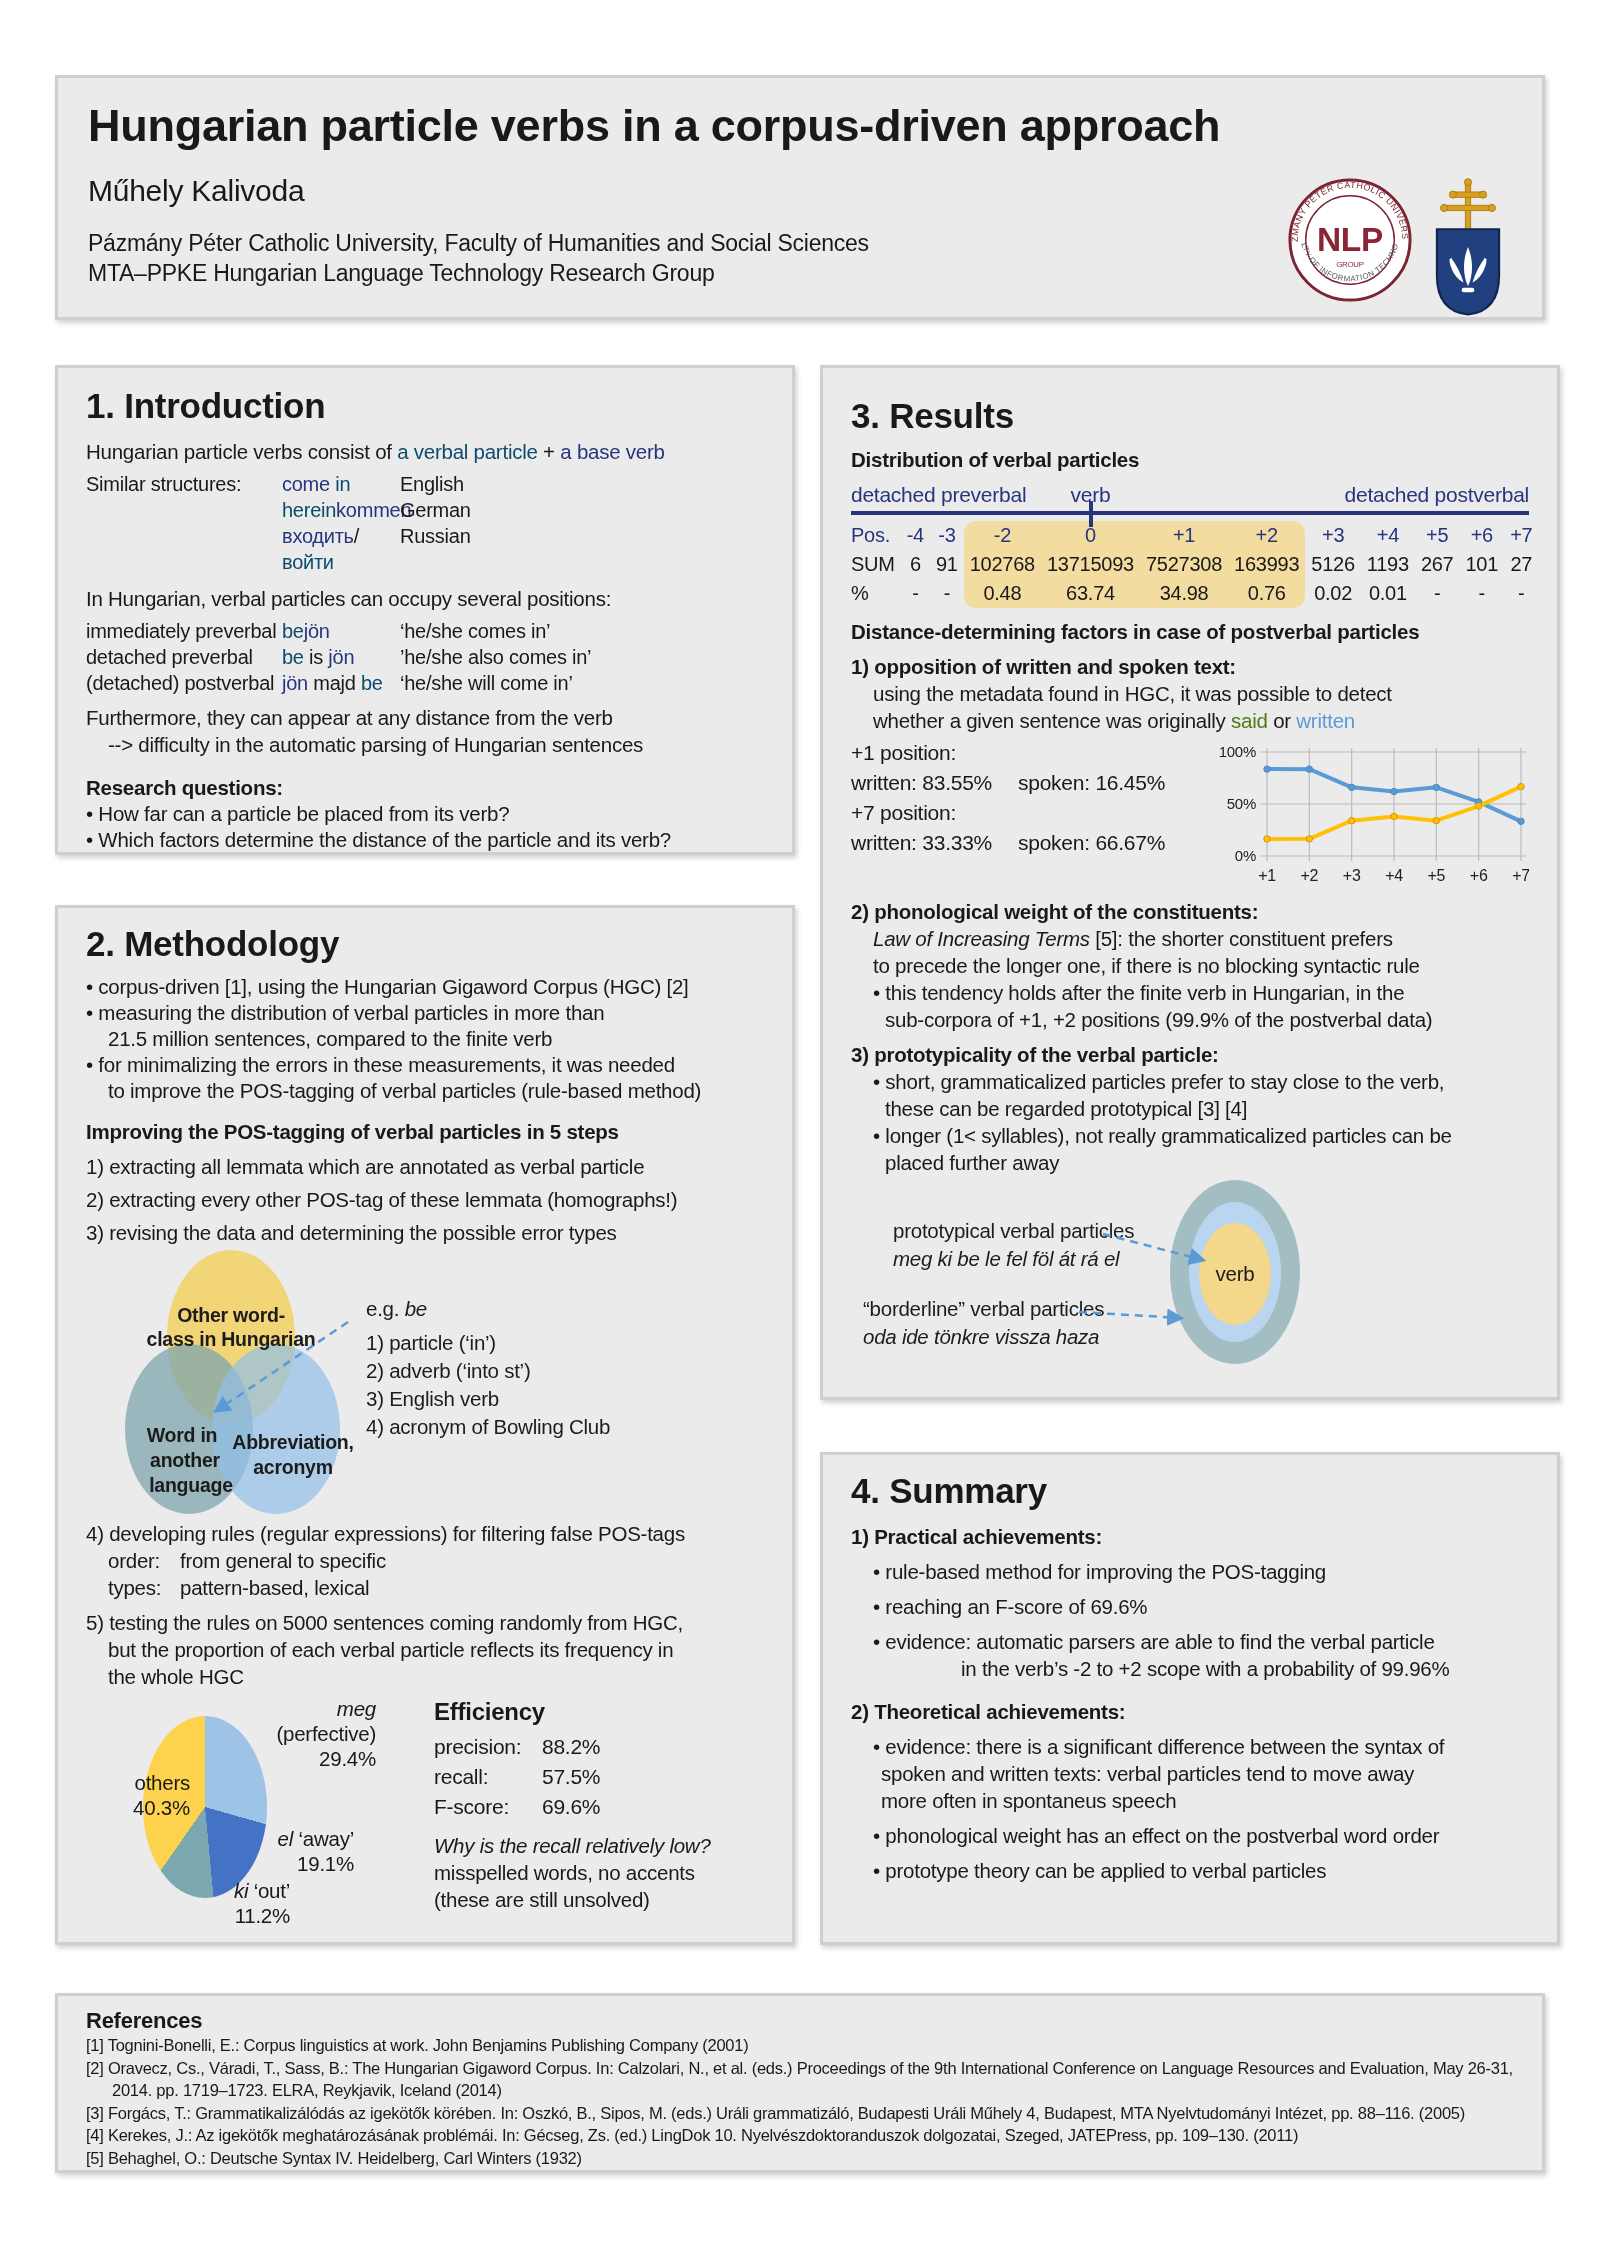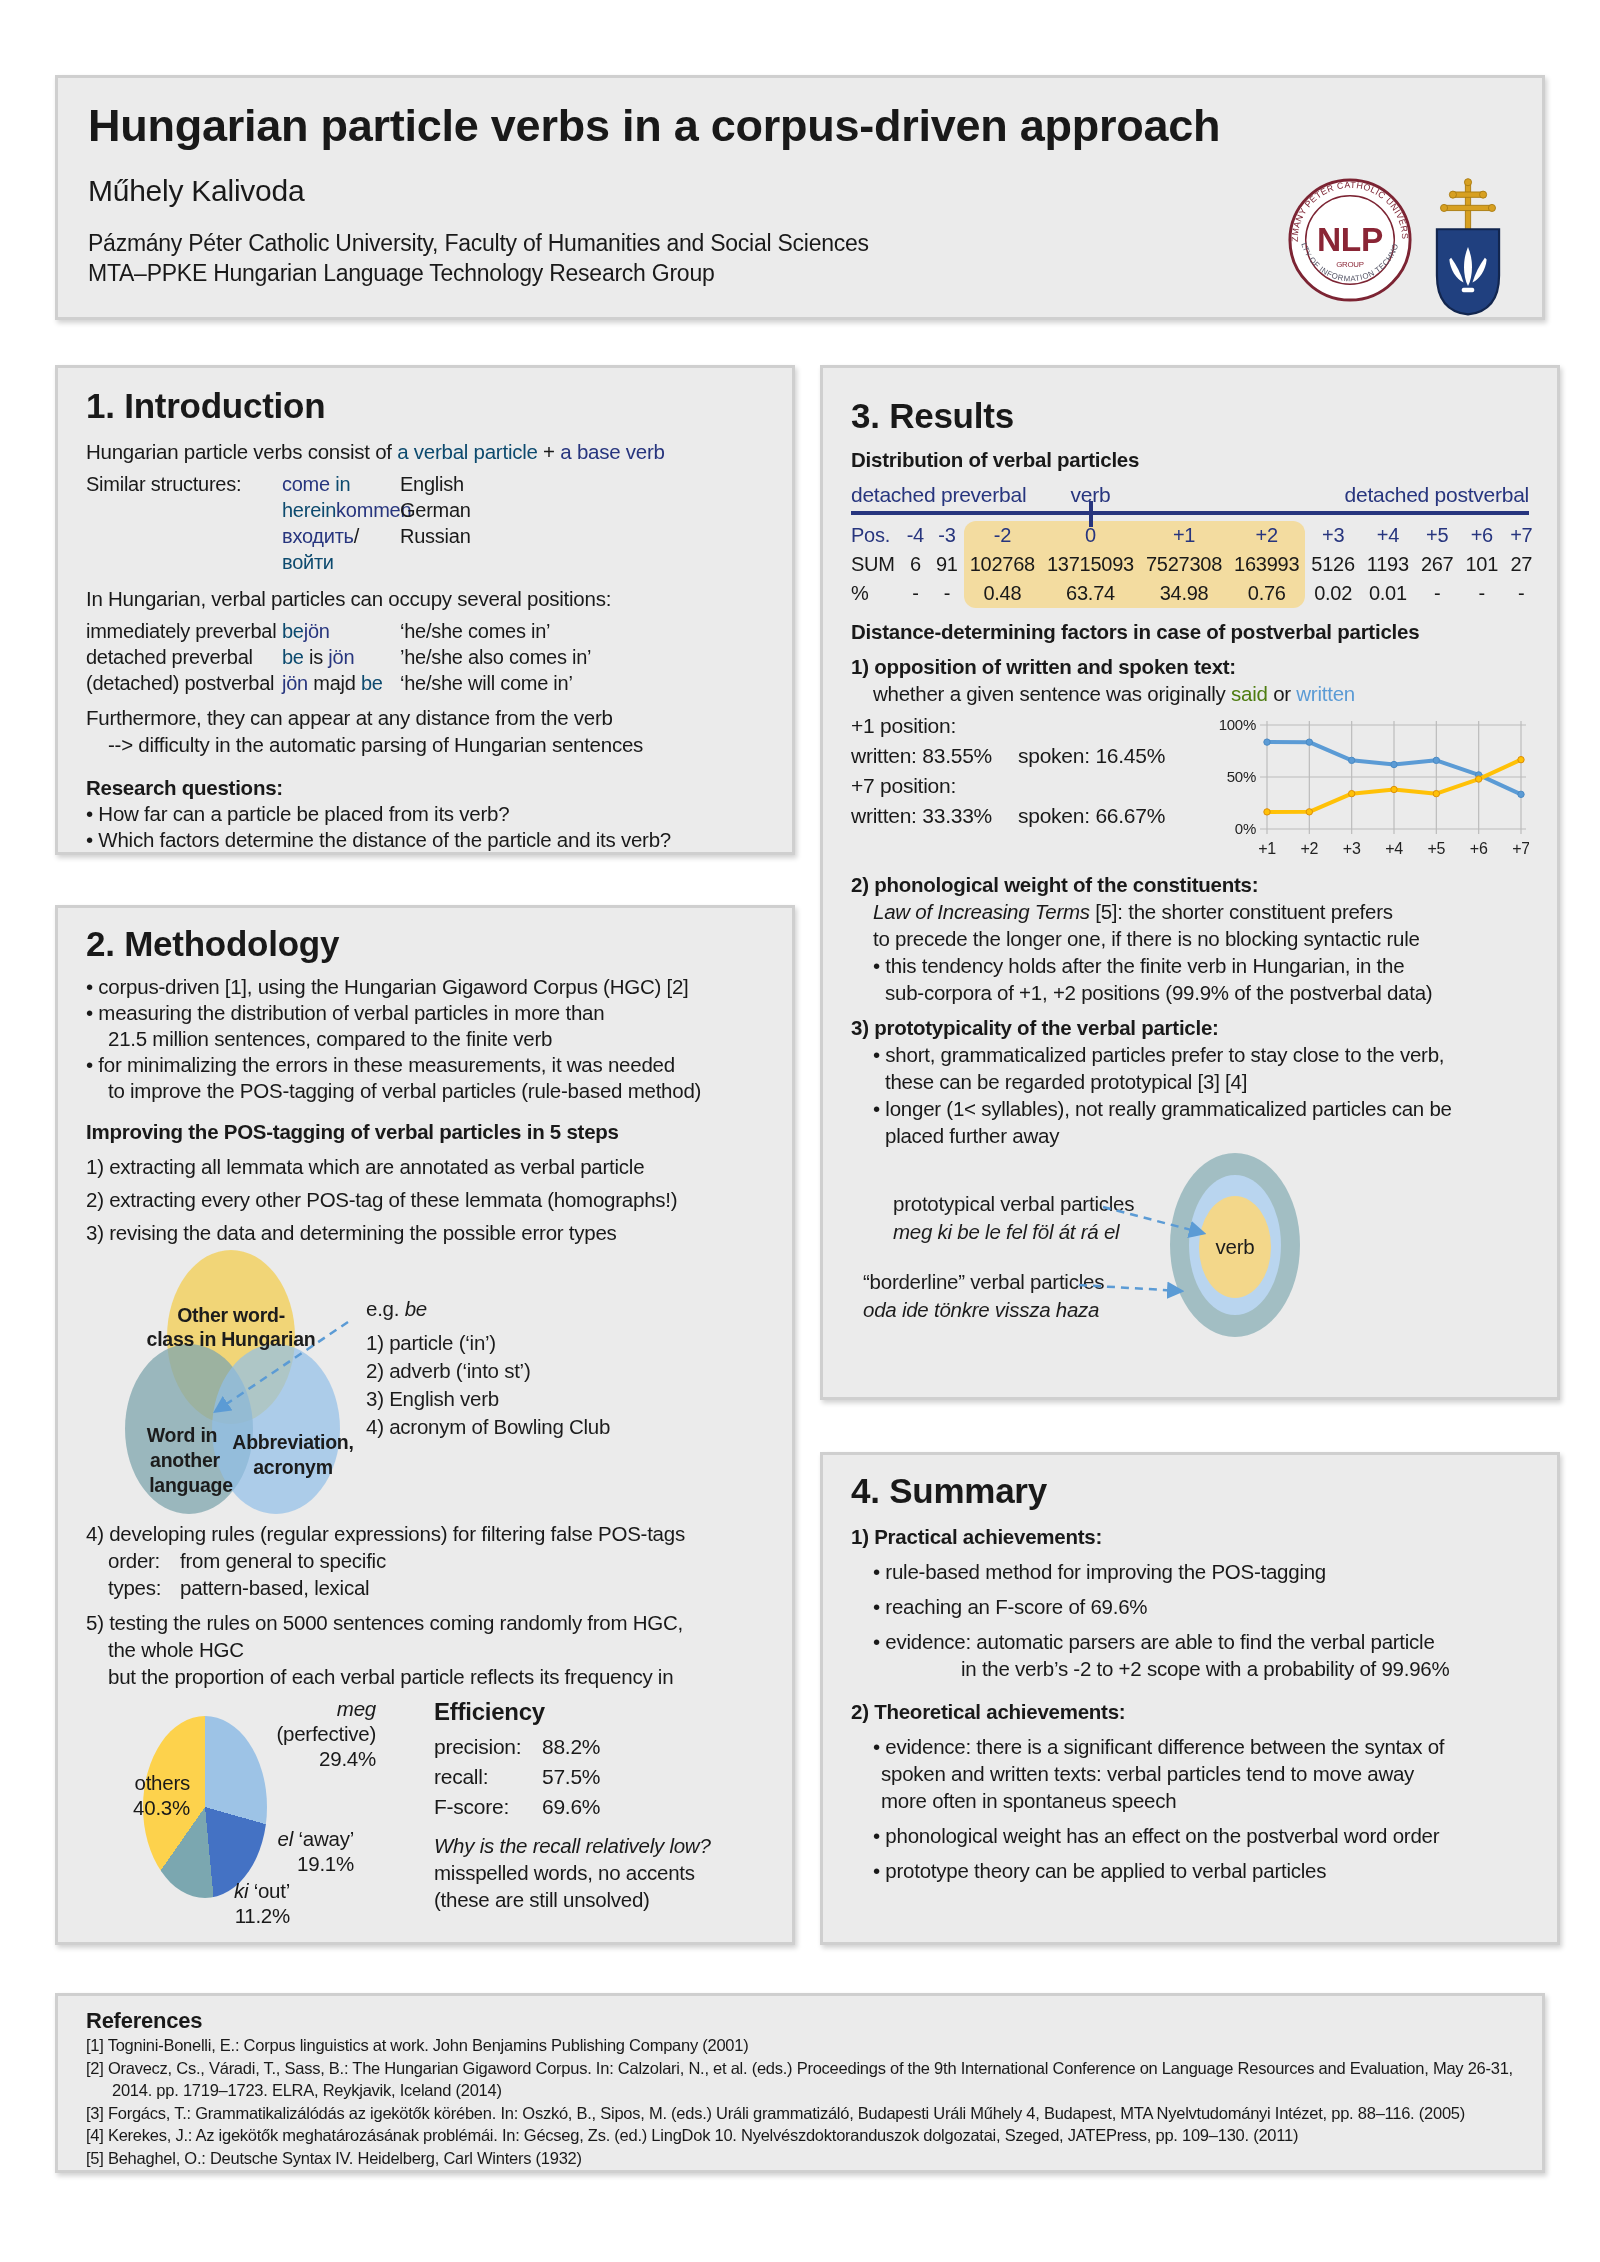--- a/index.html
+++ b/index.html
@@ -194,22 +194,22 @@
           <text x="280" y="160">3) English verb</text>
           <text x="280" y="188">4) acronym of Bowling Club</text>
         </g>
       </svg>
     </div>
 
     <div class="body-t">4) developing rules (regular expressions) for filtering false POS-tags</div>
     <div class="body-t indent1"><span style="display:inline-block;width:72px">order:</span><span>from general to specific</span></div>
     <div class="body-t indent1"><span style="display:inline-block;width:72px">types:</span><span>pattern-based, lexical</span></div>
     <div class="body-t mt8">5) testing the rules on 5000 sentences coming randomly from HGC,</div>
+    <div class="body-t indent1">but the proportion of each verbal particle reflects its frequency in</div>
     <div class="body-t indent1">the whole HGC</div>
-    <div class="body-t indent1">but the proportion of each verbal particle reflects its frequency in</div>
 
     <div class="pie-area">
       <div id="pie-ellipse" style="background: conic-gradient(rgb(157, 195, 230) 0deg, rgb(157, 195, 230) 105.84deg, rgb(68, 114, 196) 105.84deg, rgb(68, 114, 196) 174.6deg, rgb(123, 167, 176) 174.6deg, rgb(123, 167, 176) 214.92deg, rgb(253, 210, 76) 214.92deg, rgb(253, 210, 76) 360deg);"></div>
       <div class="pie-lbl lbl-meg">
         <div><span class="it">meg</span></div>
         <div>(perfective)</div>
         <div>29.4%</div>
       </div>
       <div class="pie-lbl lbl-others">
         <div>others</div>
@@ -290,20 +290,21 @@
           <td>-</td>
           <td>-</td>
           <td>-</td>
         </tr>
       </tbody>
         </table>
     </div>
 
     <div class="body-t bold mt10">Distance-determining factors in case of postverbal particles</div>
     <div class="body-t bold mt8">1) opposition of written and spoken text:</div>
+    <div class="body-t indent1">using the metadata found in HGC, it was possible to detect</div>
     <div class="body-t indent1"><span>whether a given sentence was originally </span><span class="t-said">said</span><span> or </span><span class="t-written">written</span></div>
 
     <div class="f1flex">
       <div class="stats">
         <div>+1 position:</div>
         <div class="pair"><span>written: 83.55%</span><span>spoken: 16.45%</span></div>
         <div>+7 position:</div>
         <div class="pair"><span>written: 33.33%</span><span>spoken: 66.67%</span></div>
       </div>
       <svg id="ws-chart" width="310" height="152" viewBox="0 0 310 152">

